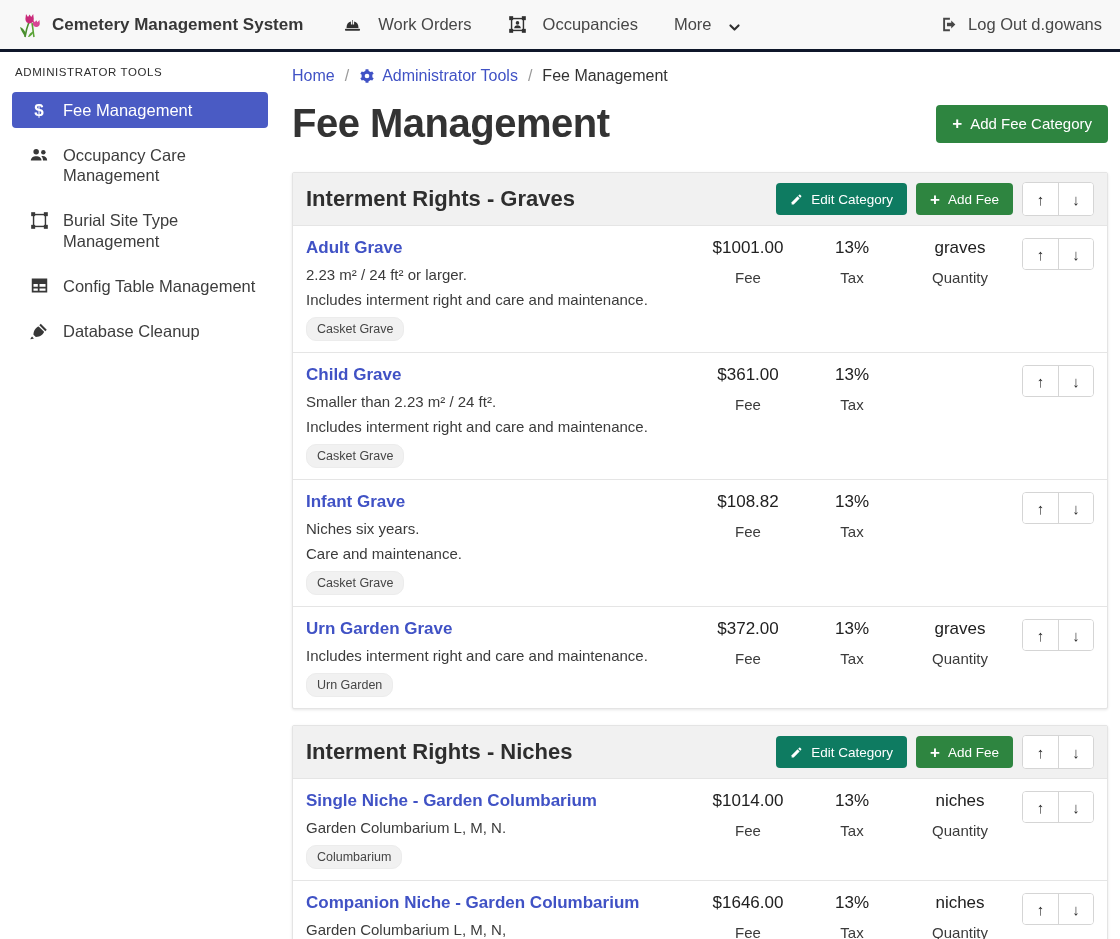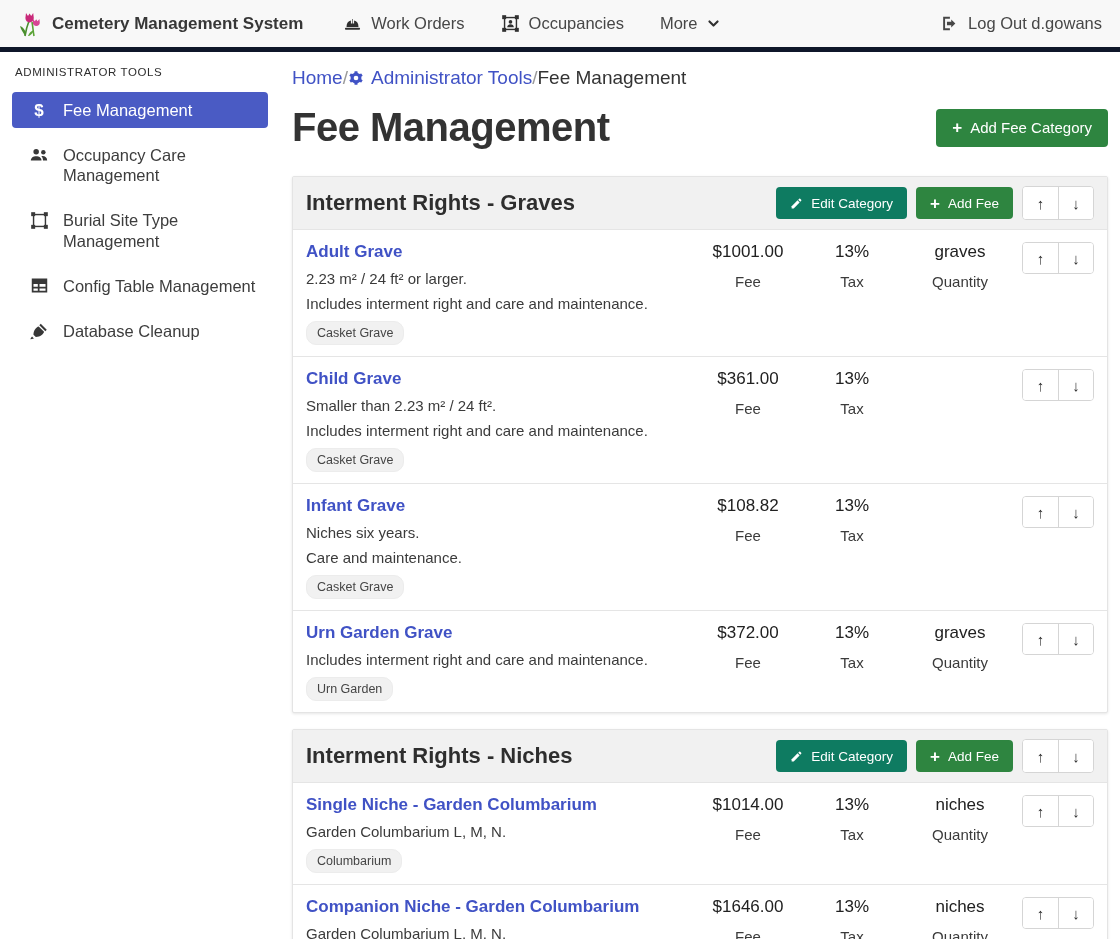--- a/index.html
+++ b/index.html
@@ -5,43 +5,43 @@
   :root{
     --c-active:#4a5bc4; --c-link:#4052c5; --c-teal:#0e7b61; --c-green:#2e8540;
     --c-text:#333; --c-desc:#3b3b3b; --c-border:#e5e5e5;
   }
   *{box-sizing:border-box;margin:0;padding:0;}
   html,body{width:1120px;height:939px;overflow:hidden;background:#fff;
     font-family:"Liberation Sans",sans-serif;color:var(--c-text);}
   svg{display:block;}
 
   
-  .navbar{height:52px;background:#f8f8f8;border-bottom:5px solid #0f172a;
+  .navbar{height:52px;background:#f8f8f8;border-bottom:3px solid #0f172a;
     display:flex;align-items:center;padding:0 18px;}
   .brand{display:flex;align-items:center;gap:10px;font-size:17px;font-weight:700;color:#373737;}
   .nav-links{display:flex;align-items:center;gap:36px;margin-left:40px;}
-  .nav-item{display:flex;align-items:center;gap:9px;font-size:16.5px;color:#474747;cursor:pointer;}
+  .nav-item{display:flex;align-items:flex-end;gap:16px;font-size:16.5px;color:#474747;cursor:pointer;}
   .nav-item .ni{color:#303030;}
   .nav-logout{margin-left:auto;display:flex;align-items:center;gap:9px;font-size:16.5px;color:#474747;cursor:pointer;}
 
   
   .shell{display:flex;align-items:flex-start;}
   .sidebar{width:280px;flex-shrink:0;padding:12px 12px 20px 12px;}
   .side-heading{font-size:11.5px;letter-spacing:.6px;color:#2e2e2e;margin:2px 2px 14px 3px;}
   .side-item{display:flex;gap:13px;align-items:flex-start;padding:8px 10px 8px 16px;
     font-size:16.5px;line-height:1.22;color:#3d3d3d;border-radius:4px;margin-bottom:9px;cursor:pointer;}
   .side-item .si{width:22px;flex-shrink:0;display:flex;justify-content:center;margin-top:1px;color:#383838;}
   .side-item.active{background:var(--c-active);color:#fff;}
   .side-item.active .si{color:#fff;}
   .dollar{font-size:17px;font-weight:700;line-height:1;margin-top:1px;}
 
   .main{flex:1;padding:13px 12px 0 12px;min-width:0;}
 
   
-  .breadcrumb{display:flex;font-size:19px;margin:2px 0 16px 0;}
+  .breadcrumb{display:flex;gap:10px;font-size:16px;margin:2px 0 16px 0;}
   .breadcrumb a{color:var(--c-link);text-decoration:none;cursor:pointer;display:flex;align-items:center;gap:7px;}
   .crumb-sep{color:#9a9a9a;}
   .crumb-current{color:#333;}
 
   
   .page-head{display:flex;align-items:center;justify-content:space-between;margin:4px 0 26px 0;}
   .page-title{font-size:40px;font-weight:600;color:#333;letter-spacing:-.5px;}
   .btn{display:inline-flex;align-items:center;gap:8px;border:none;border-radius:4px;
     color:#fff;cursor:pointer;font-family:inherit;}
   .btn-lg{background:var(--c-green);height:38px;padding:0 16px;font-size:15px;}

